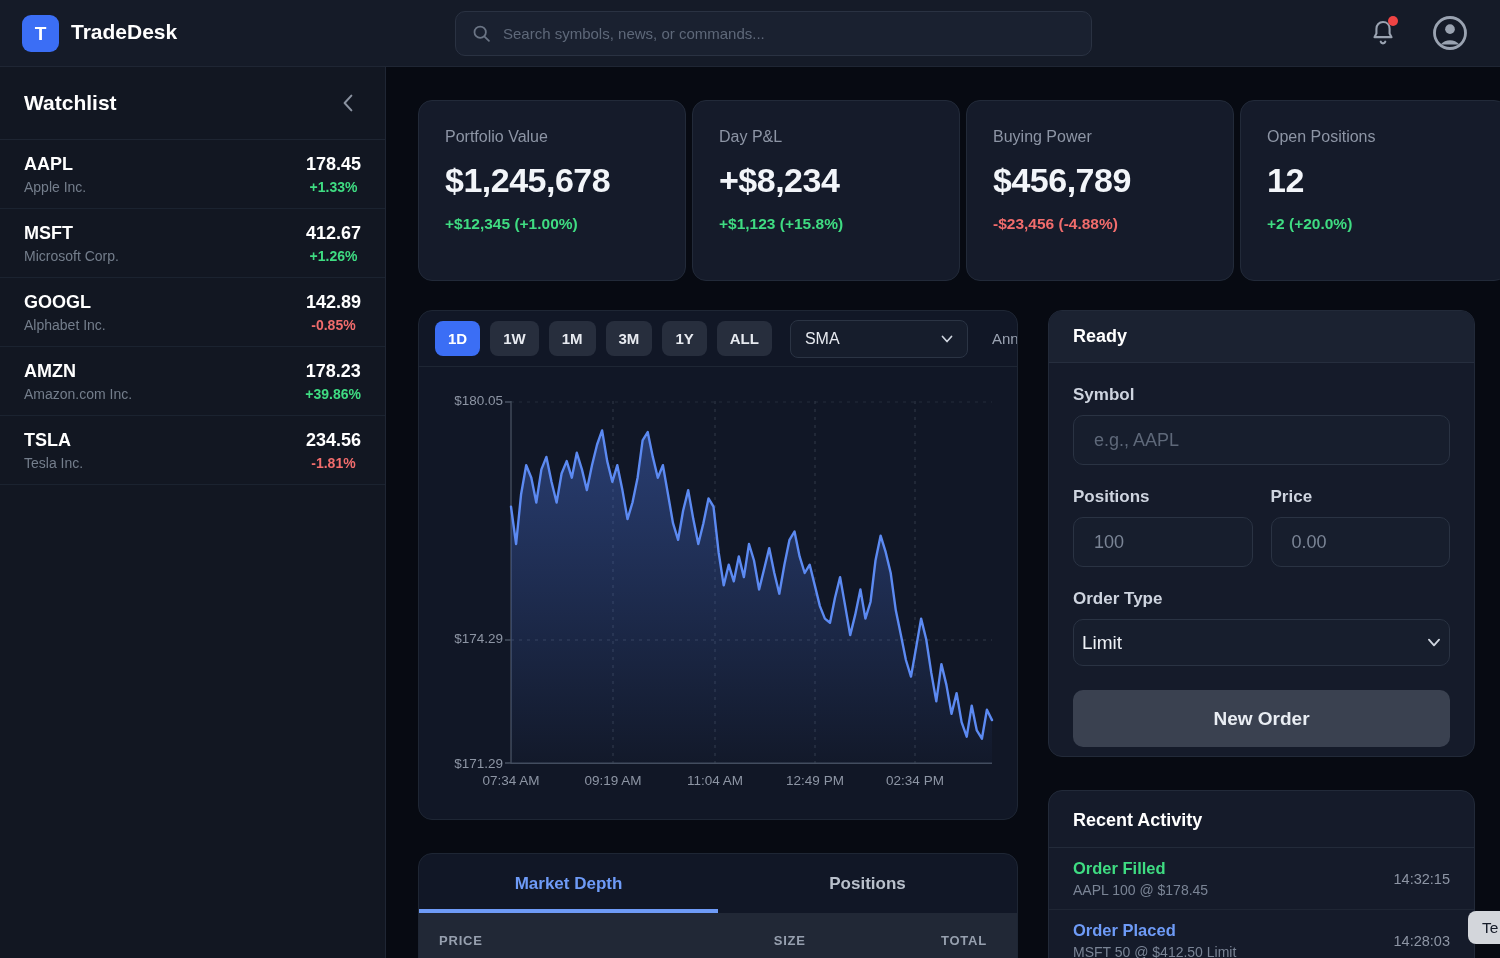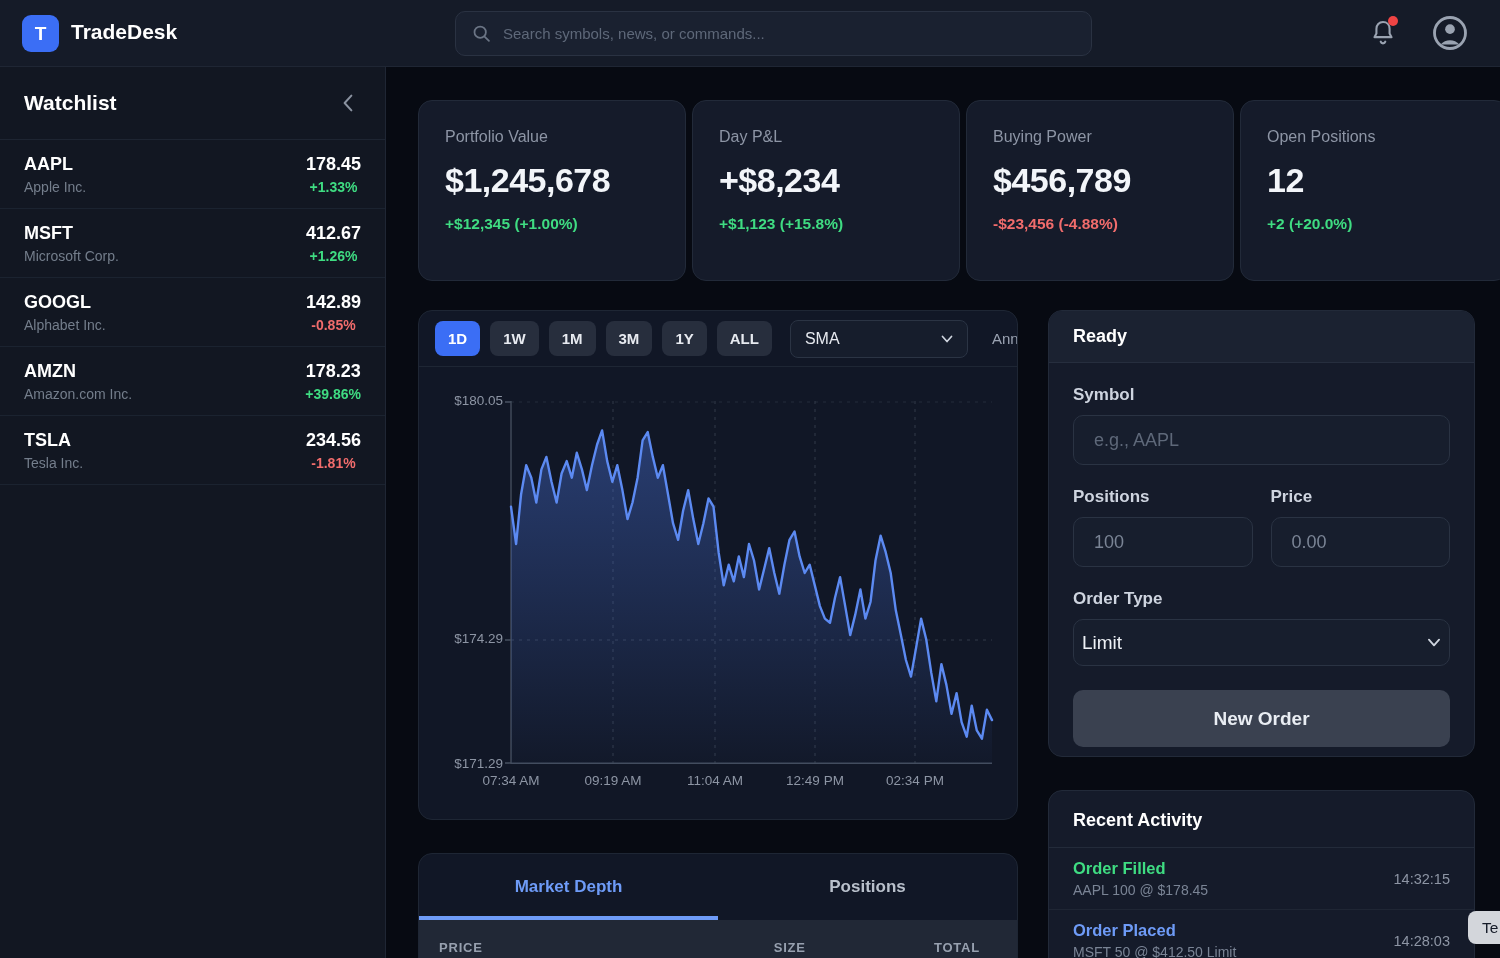--- a/index.html
+++ b/index.html
@@ -93,28 +93,28 @@
     border:1px solid var(--border);border-radius:14px;overflow:hidden;}
   .activity-title{padding:19px 24px 16px;font-size:18px;font-weight:bold;color:#fff;border-bottom:1px solid #232b3a;}
   .act-row{display:flex;align-items:center;justify-content:space-between;padding:11px 24px;border-bottom:1px solid #1f2634;}
   .act-main .act-status{font-size:16.5px;font-weight:bold;}
   .act-main .act-detail{font-size:14px;color:#7a8495;margin-top:4px;}
   .act-time{font-size:14.5px;color:#8d95a4;}
 
   
   .bottom-panel{position:absolute;left:418px;top:853px;width:600px;height:170px;background:var(--chartpanel);
     border:1px solid #1e2634;border-radius:14px;overflow:hidden;}
-  .tabs{display:flex;height:66px;}
+  .tabs{display:flex;height:59px;}
   .tab{flex:1;display:flex;align-items:center;justify-content:center;font-size:17px;font-weight:600;
     color:#b9c0cb;cursor:pointer;position:relative;}
   .tab.active{color:var(--blue_text);}
   .tab.active::after{content:"";position:absolute;left:0;right:0;bottom:0;height:4px;background:var(--blue_text);}
   .depth-header{position:relative;height:111px;background:#212836;}
   .depth-header span{position:absolute;top:20px;font-size:13px;font-weight:bold;color:#97a0af;letter-spacing:0.8px;}
-  .col-price{left:20px;} .col-size{left:62%;transform:translateX(-50%);} .col-total{right:37px;}
+  .col-price{left:20px;} .col-size{left:62%;transform:translateX(-50%);} .col-total{right:30px;}
 
   
   .toast{position:absolute;top:911px;right:-48px;height:33px;background:#d3d6db;border-radius:8px;
     display:flex;align-items:center;padding:0 14px;font-size:15.5px;color:#141a27;min-width:80px;}
 </style>
 </head>
 <body>
 
 <div class="app">
 

